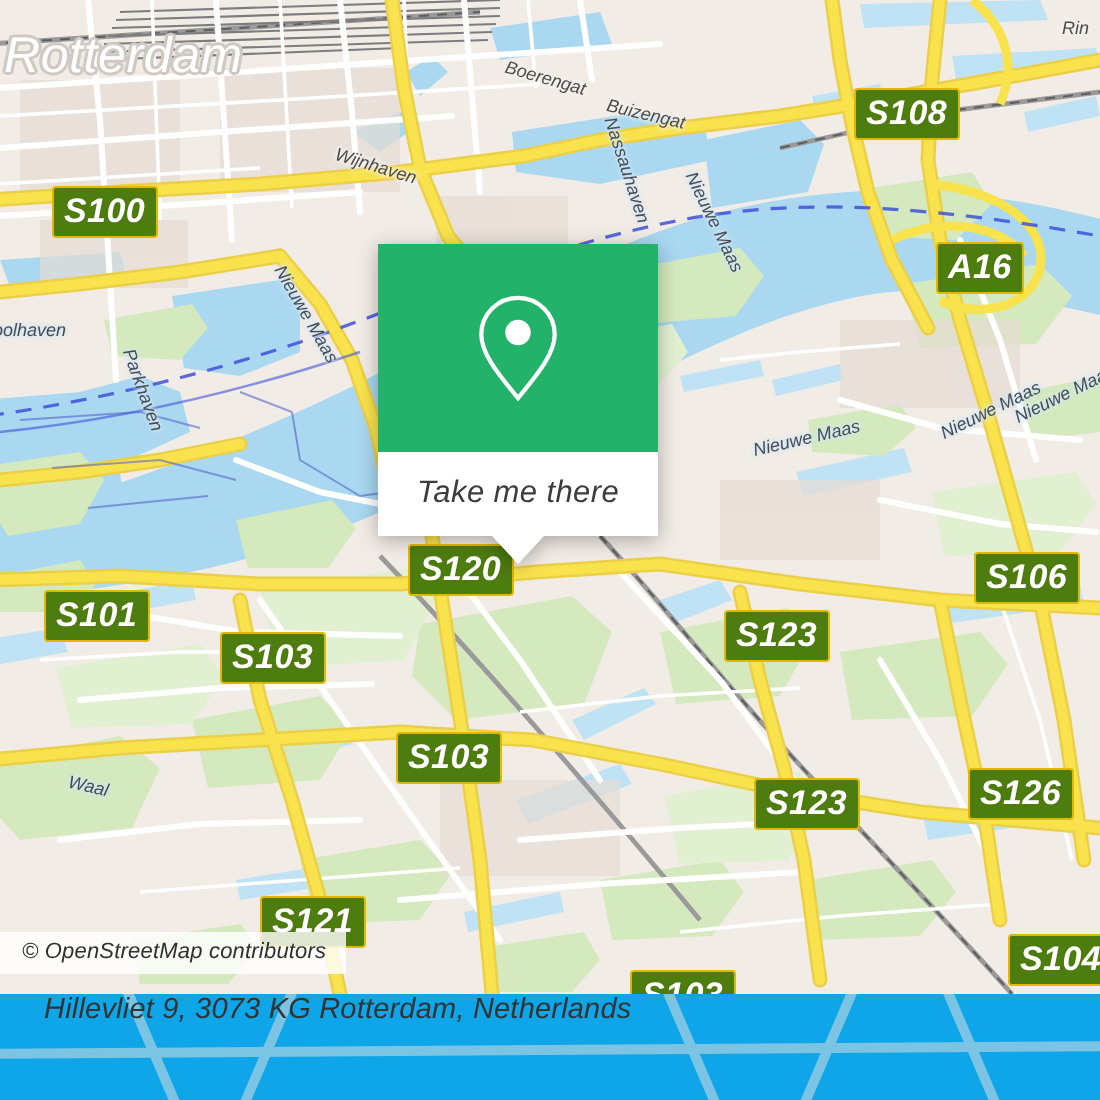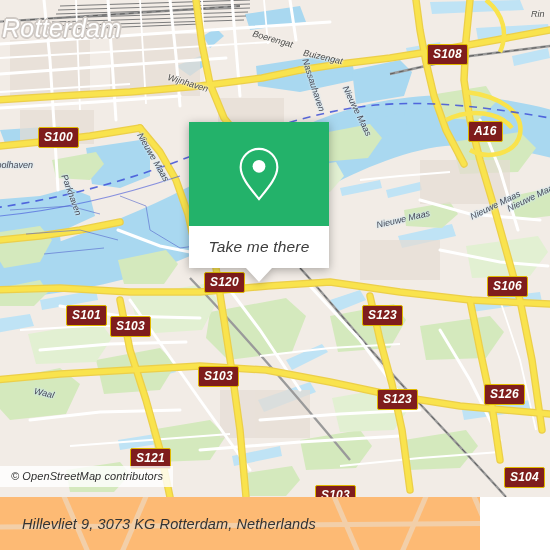--- a/index.html
+++ b/index.html
@@ -44,25 +44,25 @@
   }
   .street-label {
     font-size: 9px;
     color: #4c4c4a;
     text-shadow: 0 0 2px #f6f2ee, 0 0 2px #f6f2ee, 0 0 3px #f6f2ee;
   }
 
   
   .shield {
     position: absolute;
-    background: #7f1d1d;
+    background: #4d7c0f;
     border: 1.5px solid #e0b800;
     border-radius: 2px;
     color: #ffffff;
-    font-size: 12px;
+    font-size: 17px;
     font-weight: bold;
     line-height: 1;
     padding: 3px 5px 4px 5px;
     letter-spacing: .2px;
     font-family: "Liberation Sans", sans-serif;
     text-shadow: 0 0 1px rgba(120,100,0,.25);
   }
 
   
   .popup {
@@ -102,23 +102,23 @@
     background: rgba(255,255,255,.82);
     font-size: 11px;
     color: #2f2f2f;
     letter-spacing: .1px;
   }
 
   
   .footer {
     position: absolute;
     left: 0; top: 497px;
-    width: 480px; height: 53px;
-    background: #fdba74;
-    display: flex; align-items: center;
+    width: 550px; height: 53px;
+    background: #0ea5e9;
+    display: flex; 
     overflow: hidden;
   }
   .footer-watermark {
     position: absolute; left: 0; top: 0; width: 550px; height: 53px;
     opacity: .5;
   }
   .footer-addr {
     position: relative;
     margin-left: 22px;
     font-size: 14.5px;
@@ -357,27 +357,27 @@
     <div class="mlabel water-label" style="left:126px; top:152px; transform:rotate(60deg);">Nieuwe Maas</div>
     <div class="mlabel water-label" style="left:376px; top:214px; transform:rotate(-13deg);">Nieuwe Maas</div>
     <div class="mlabel water-label" style="left:330px; top:106px; transform:rotate(64deg);">Nieuwe Maas</div>
     <div class="mlabel water-label" style="left:468px; top:200px; transform:rotate(-26deg);">Nieuwe Maas</div>
     <div class="mlabel water-label" style="left:505px; top:192px; transform:rotate(-26deg);">Nieuwe Maas</div>
     <div class="mlabel water-label" style="left:286px; top:80px; transform:rotate(72deg);">Nassauhaven</div>
     <div class="mlabel water-label" style="left:50px; top:190px; transform:rotate(70deg);">Parkhaven</div>
     <div class="mlabel water-label" style="left:-10px; top:160px;">Coolhaven</div>
     <div class="mlabel water-label" style="left:34px; top:388px; transform:rotate(13deg);">Waal</div>
 
-    <div class="shield" style="left:38px;  top:93px;margin-top:34px;">S100</div>
+    <div class="shield" style="left:26px;  top:93px;">S100</div>
     <div class="shield" style="left:427px; top:44px;">S108</div>
     <div class="shield" style="left:468px; top:121px;">A16</div>
     <div class="shield" style="left:204px; top:272px;">S120</div>
     <div class="shield" style="left:362px; top:305px;">S123</div>
     <div class="shield" style="left:487px; top:276px;">S106</div>
-    <div class="shield" style="left:22px;  top:305px;margin-left:44px;">S101</div>
+    <div class="shield" style="left:22px;  top:295px;">S101</div>
     <div class="shield" style="left:110px; top:316px;">S103</div>
     <div class="shield" style="left:198px; top:366px;">S103</div>
     <div class="shield" style="left:377px; top:389px;">S123</div>
     <div class="shield" style="left:484px; top:384px;">S126</div>
     <div class="shield" style="left:130px; top:448px;">S121</div>
     <div class="shield" style="left:504px; top:467px;text-align:right;">S104</div>
     <div class="shield" style="left:315px; top:485px;">S103</div>
 
     <div class="popup">
       <div class="popup-head">

